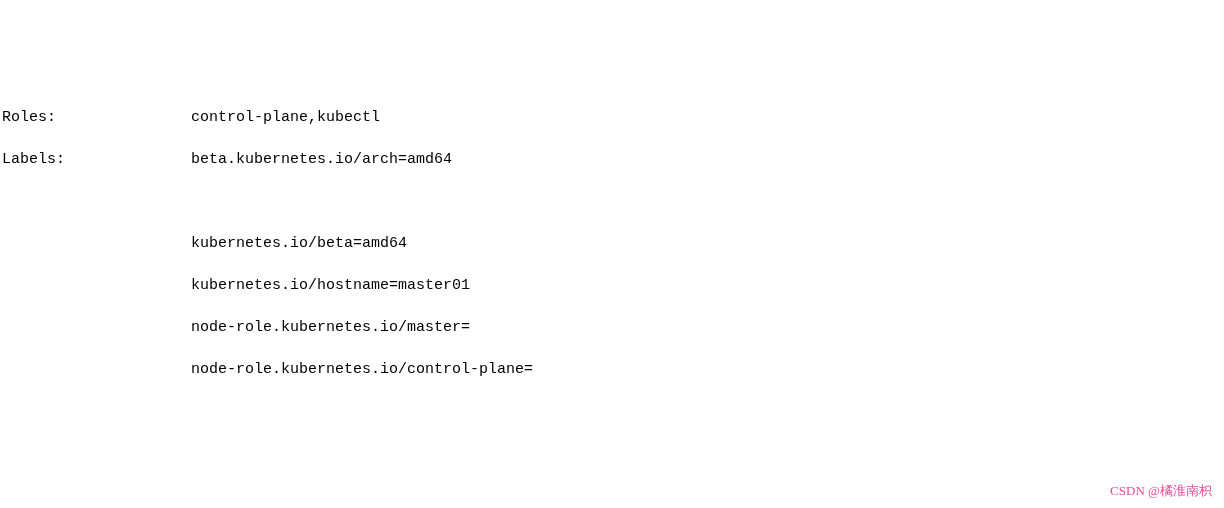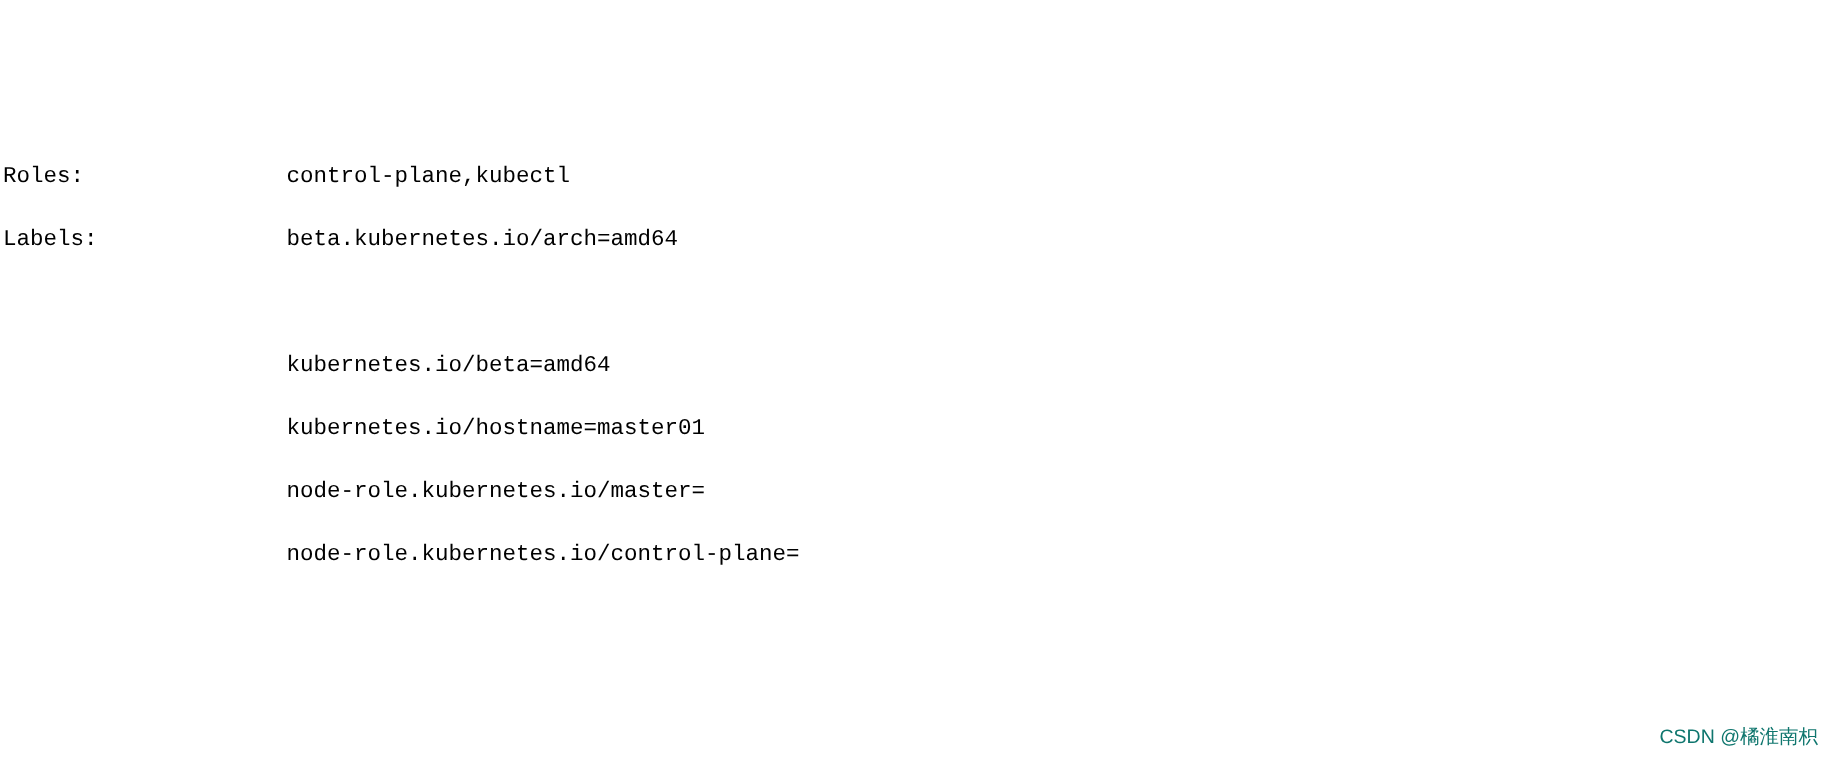--- a/index.html
+++ b/index.html
@@ -28,22 +28,22 @@
       min-width: 21ch;
     }
     .indent {
       display: inline-block;
       min-width: 21ch;
     }
     .watermark {
       position: absolute;
       bottom: 8px;
       right: 12px;
-      color: #0f766e;
-      font-family: Liberation Sans, sans-serif;
+      color: #ec4899;
+      font-family: Liberation Serif, serif;
       font-size: 13px;
     }
   </style>
 </head>
 <body>
 
 
 
 <div>
 <div class="line"><span class="key">Roles:</span><span>control-plane,kubectl</span></div>

